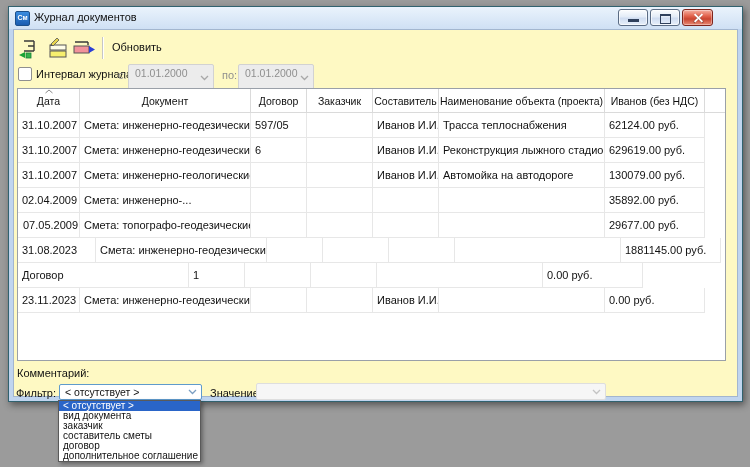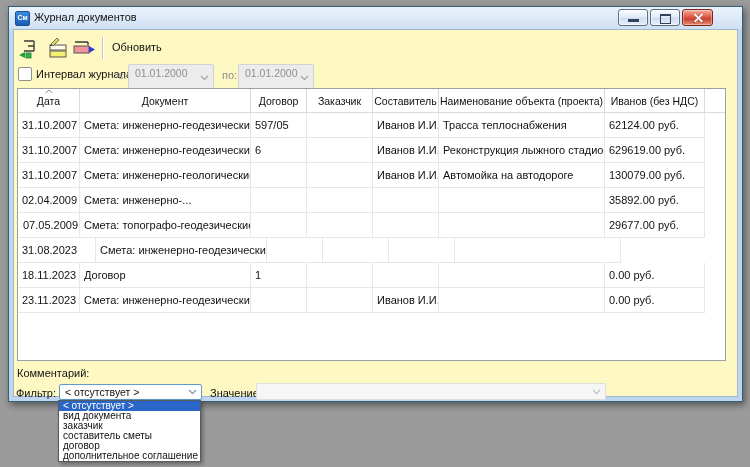--- a/index.html
+++ b/index.html
@@ -202,24 +202,24 @@
               <div class="td" style="width: 100px;">29677.00 руб.</div>
               <div class="td fill"></div>
             </div>
             <div class="trow">
               <div class="td" style="width: 78px;">31.08.2023</div>
               <div class="td" style="width: 171px;">Смета: инженерно-геодезические ...</div>
               <div class="td" style="width: 56px;"></div>
               <div class="td" style="width: 66px;"></div>
               <div class="td" style="width: 66px;"></div>
               <div class="td" style="width: 166px;"></div>
-              <div class="td fill"></div>
-            </div>
-            <div class="trow">
-              <div class="td" style="width: 62px;">18.11.2023</div>
+              <div class="td" style="width: 100px;">1881145.00 руб.</div>
+              <div class="td fill"></div>
+            </div>
+            <div class="trow">
               <div class="td" style="width: 171px;">Договор</div>
               <div class="td" style="width: 56px;">1</div>
               <div class="td" style="width: 66px;"></div>
               <div class="td" style="width: 66px;"></div>
               <div class="td" style="width: 166px;"></div>
               <div class="td" style="width: 100px;">0.00 руб.</div>
               <div class="td fill"></div>
             </div>
             <div class="trow">
               <div class="td" style="width: 62px;">23.11.2023</div>

